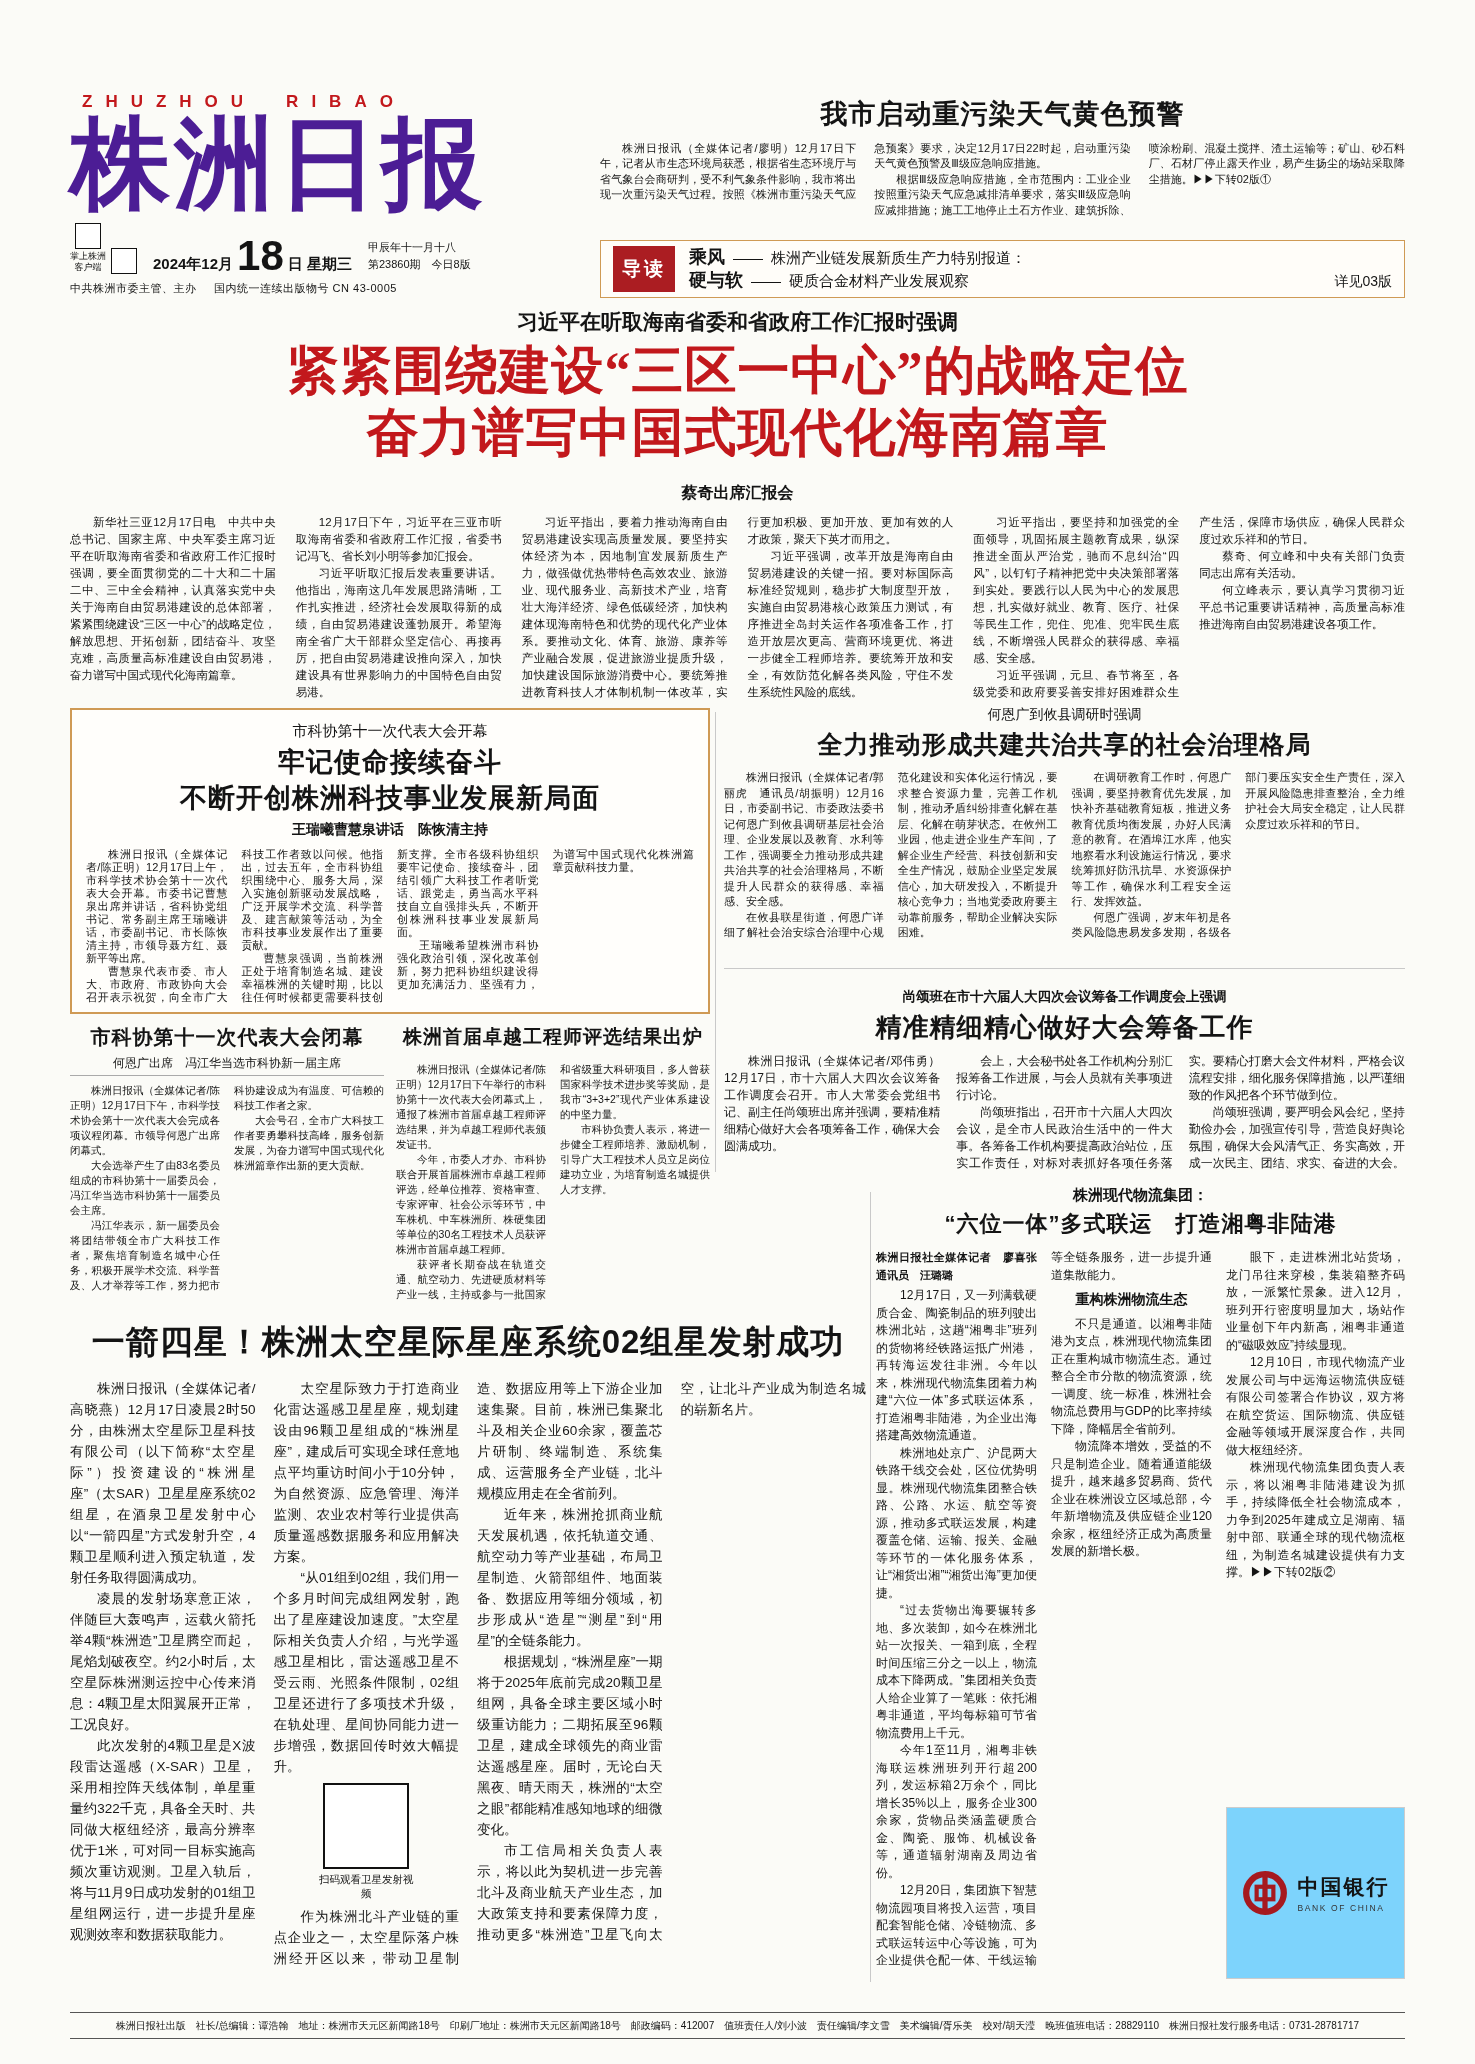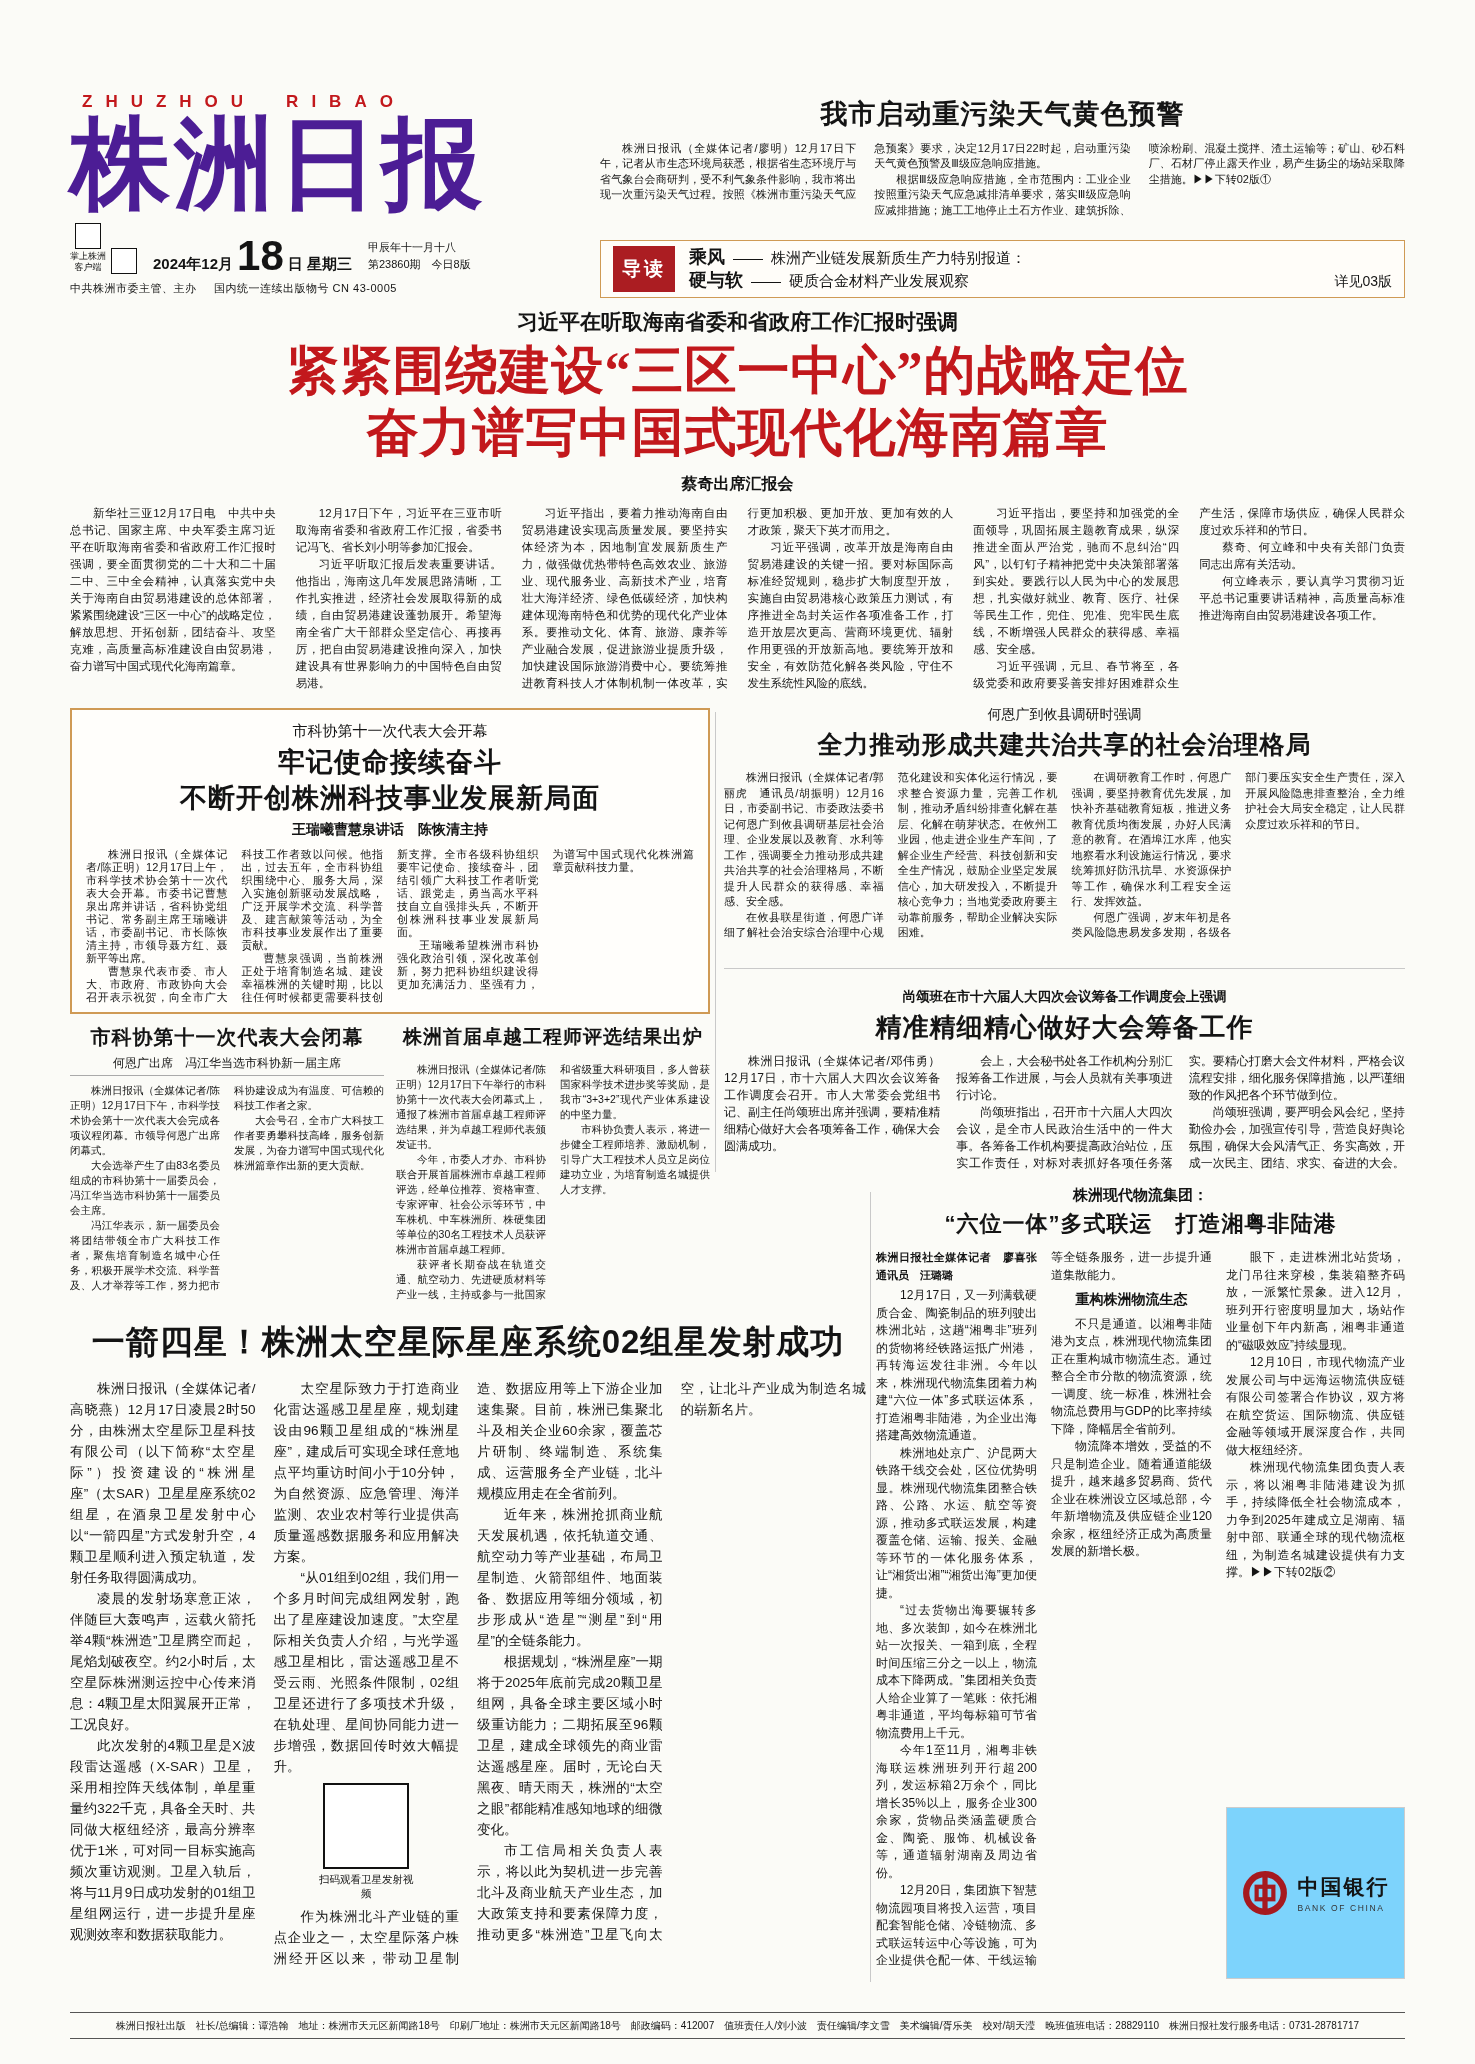--- a/index.html
+++ b/index.html
@@ -80,27 +80,27 @@
         <span>硬质合金材料产业发展观察</span>
         <span style="margin-left:auto;font-size:14px">详见03版</span>
       </div>
     </div>
   </section>
 
   <section class="abs" style="left:70px;top:308px;width:1335px;height:398px">
     <div class="kicker" style="font-size:21px">习近平在听取海南省委和省政府工作汇报时强调</div>
     <h1 class="hl ser red" style="font-size:52px;line-height:1.2;margin-top:4px">紧紧围绕建设“三区一中心”的战略定位</h1>
     <h1 class="hl ser red" style="font-size:52px;line-height:1.2">奋力谱写中国式现代化海南篇章</h1>
-    <div class="kicker" style="font-size:16px;margin-top:9px">蔡奇出席汇报会</div>
+    <div class="kicker" style="font-size:16px;margin-top:18px">蔡奇出席汇报会</div>
     <div class="colbody" style="margin-top:10px;height:200px;column-count:6;column-gap:20px;font-size:11.5px;line-height:17px">
         <p class="para">新华社三亚12月17日电　中共中央总书记、国家主席、中央军委主席习近平在听取海南省委和省政府工作汇报时强调，要全面贯彻党的二十大和二十届二中、三中全会精神，认真落实党中央关于海南自由贸易港建设的总体部署，紧紧围绕建设“三区一中心”的战略定位，解放思想、开拓创新，团结奋斗、攻坚克难，高质量高标准建设自由贸易港，奋力谱写中国式现代化海南篇章。</p>
         <p class="para">12月17日下午，习近平在三亚市听取海南省委和省政府工作汇报，省委书记冯飞、省长刘小明等参加汇报会。</p>
         <p class="para">习近平听取汇报后发表重要讲话。他指出，海南这几年发展思路清晰，工作扎实推进，经济社会发展取得新的成绩，自由贸易港建设蓬勃展开。希望海南全省广大干部群众坚定信心、再接再厉，把自由贸易港建设推向深入，加快建设具有世界影响力的中国特色自由贸易港。</p>
         <p class="para">习近平指出，要着力推动海南自由贸易港建设实现高质量发展。要坚持实体经济为本，因地制宜发展新质生产力，做强做优热带特色高效农业、旅游业、现代服务业、高新技术产业，培育壮大海洋经济、绿色低碳经济，加快构建体现海南特色和优势的现代化产业体系。要推动文化、体育、旅游、康养等产业融合发展，促进旅游业提质升级，加快建设国际旅游消费中心。要统筹推进教育科技人才体制机制一体改革，实行更加积极、更加开放、更加有效的人才政策，聚天下英才而用之。</p>
-        <p class="para">习近平强调，改革开放是海南自由贸易港建设的关键一招。要对标国际高标准经贸规则，稳步扩大制度型开放，实施自由贸易港核心政策压力测试，有序推进全岛封关运作各项准备工作，打造开放层次更高、营商环境更优、辐射作用更强的开放新高地。要统筹开放和安全，有效防范化解各类风险，守住不发生系统性风险的底线。</p>
+        <p class="para">习近平强调，改革开放是海南自由贸易港建设的关键一招。要对标国际高标准经贸规则，稳步扩大制度型开放，实施自由贸易港核心政策压力测试，有序推进全岛封关运作各项准备工作，打造开放层次更高、营商环境更优、将进一步健全工程师培养。要统筹开放和安全，有效防范化解各类风险，守住不发生系统性风险的底线。</p>
         <p class="para">习近平指出，要坚持和加强党的全面领导，巩固拓展主题教育成果，纵深推进全面从严治党，驰而不息纠治“四风”，以钉钉子精神把党中央决策部署落到实处。要践行以人民为中心的发展思想，扎实做好就业、教育、医疗、社保等民生工作，兜住、兜准、兜牢民生底线，不断增强人民群众的获得感、幸福感、安全感。</p>
         <p class="para">习近平强调，元旦、春节将至，各级党委和政府要妥善安排好困难群众生产生活，保障市场供应，确保人民群众度过欢乐祥和的节日。</p>
         <p class="para">蔡奇、何立峰和中央有关部门负责同志出席有关活动。</p>
         <p class="para">何立峰表示，要认真学习贯彻习近平总书记重要讲话精神，高质量高标准推进海南自由贸易港建设各项工作。</p>
       </div>
   </section>
 
   <section class="abs" style="left:70px;top:708px;width:640px;height:306px;border:2px solid #cf9a55;padding:12px 14px;background:#fffefb">
     <div class="ctr" style="font-size:15px">市科协第十一次代表大会开幕</div>
     <h2 class="hl" style="font-size:27px;margin-top:3px">牢记使命接续奋斗</h2>

